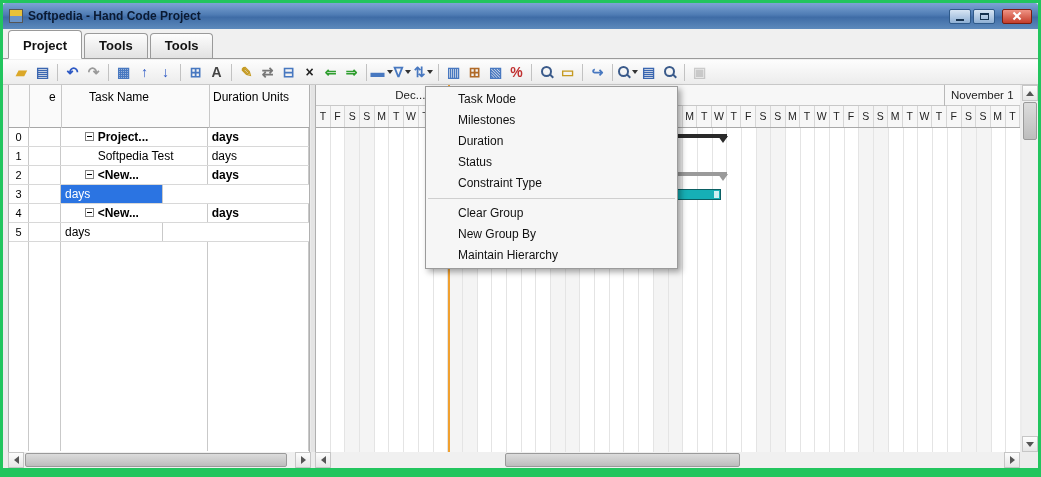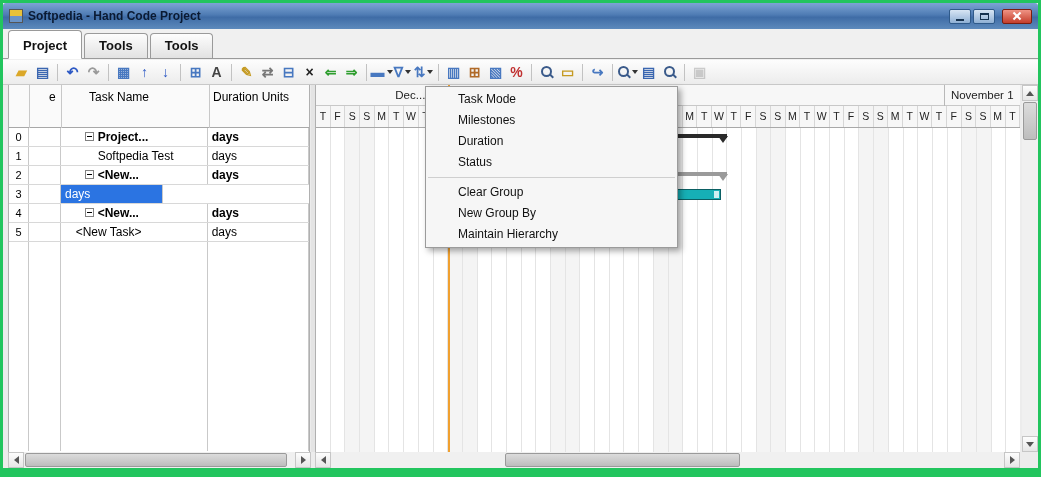--- a/index.html
+++ b/index.html
@@ -296,23 +296,20 @@
               <div class="cell cblank"></div>
               <div class="cell ctask">
                 <span class="cbox" style="left: 24px;"></span>
                 <span class="ttext b" style="left: 37px;">&lt;New...</span>
               </div>
               <div class="cell cdur b">days</div>
             </div>
             <div class="trow">
               <div class="cell cnum">5</div>
               <div class="cell cblank"></div>
-              <div class="cell ctask">
-                <span class="ttext" style="left: 15px;">&lt;New Task&gt;</span>
-              </div>
               <div class="cell cdur">days</div>
             </div>
             <div class="trow empty">
               <div class="cell cnum"></div>
               <div class="cell cblank"></div>
               <div class="cell ctask"></div>
               <div class="cell cdur"></div>
             </div>
             <div class="trow empty">
               <div class="cell cnum"></div>
@@ -536,19 +533,20 @@
       </div>
 
       <div id="scroll-corner"></div>
     </div>
 
     <div id="context-menu">
         <div class="menu-item">Task Mode</div>
         <div class="menu-item">Milestones</div>
         <div class="menu-item">Duration</div>
         <div class="menu-item">Status</div>
+        <div class="menu-item">Constraint Type</div>
         <div class="menu-sep"></div>
         <div class="menu-item">Clear Group</div>
         <div class="menu-item">New Group By</div>
         <div class="menu-item">Maintain Hierarchy</div>
       </div>
   </div>
 </div>
 
 </body></html>

